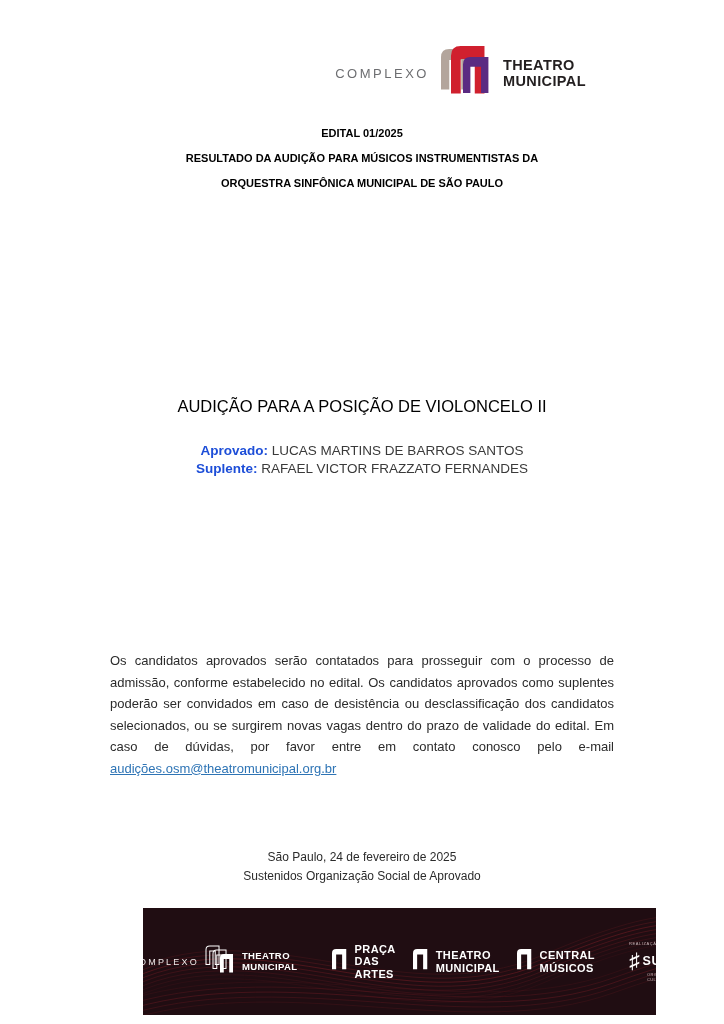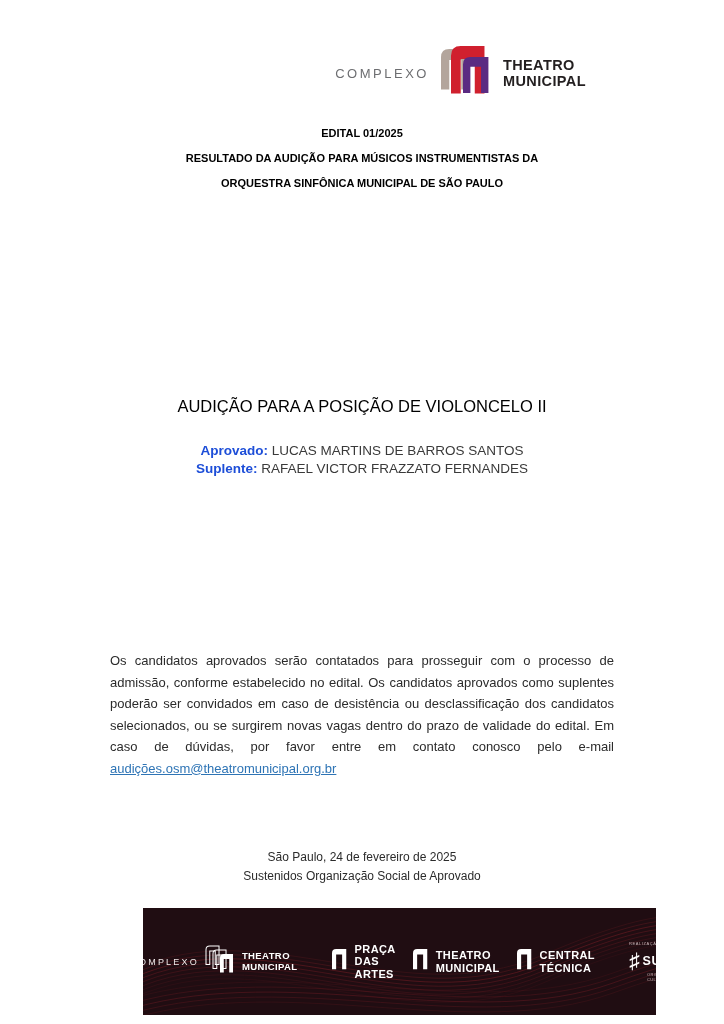--- a/index.html
+++ b/index.html
@@ -199,21 +199,21 @@
       <div class="f-venue">
         <span>
           <svg width="17" height="21" viewBox="0 0 17 21">
             <g transform="scale(0.46)">
                 <path d="M0,44 V9 Q0,0 9,0 H31 V44 H22 V12 H9 V44 Z" fill="#ffffff"></path>
               </g>
           </svg>
         </span>
         <span class="txt">
           <span>CENTRAL</span>
-          <span>TÉCNICA</span>
+          <span>MÚSICOS</span>
         </span>
       </div>
 
       <div class="f-div"></div>
 
       <div class="f-sust">
         <span class="tiny-top">REALIZAÇÃO</span>
         <span class="row">
           <span class="sharp">♯</span>
           <span class="name">SUSTENIDOS</span>

